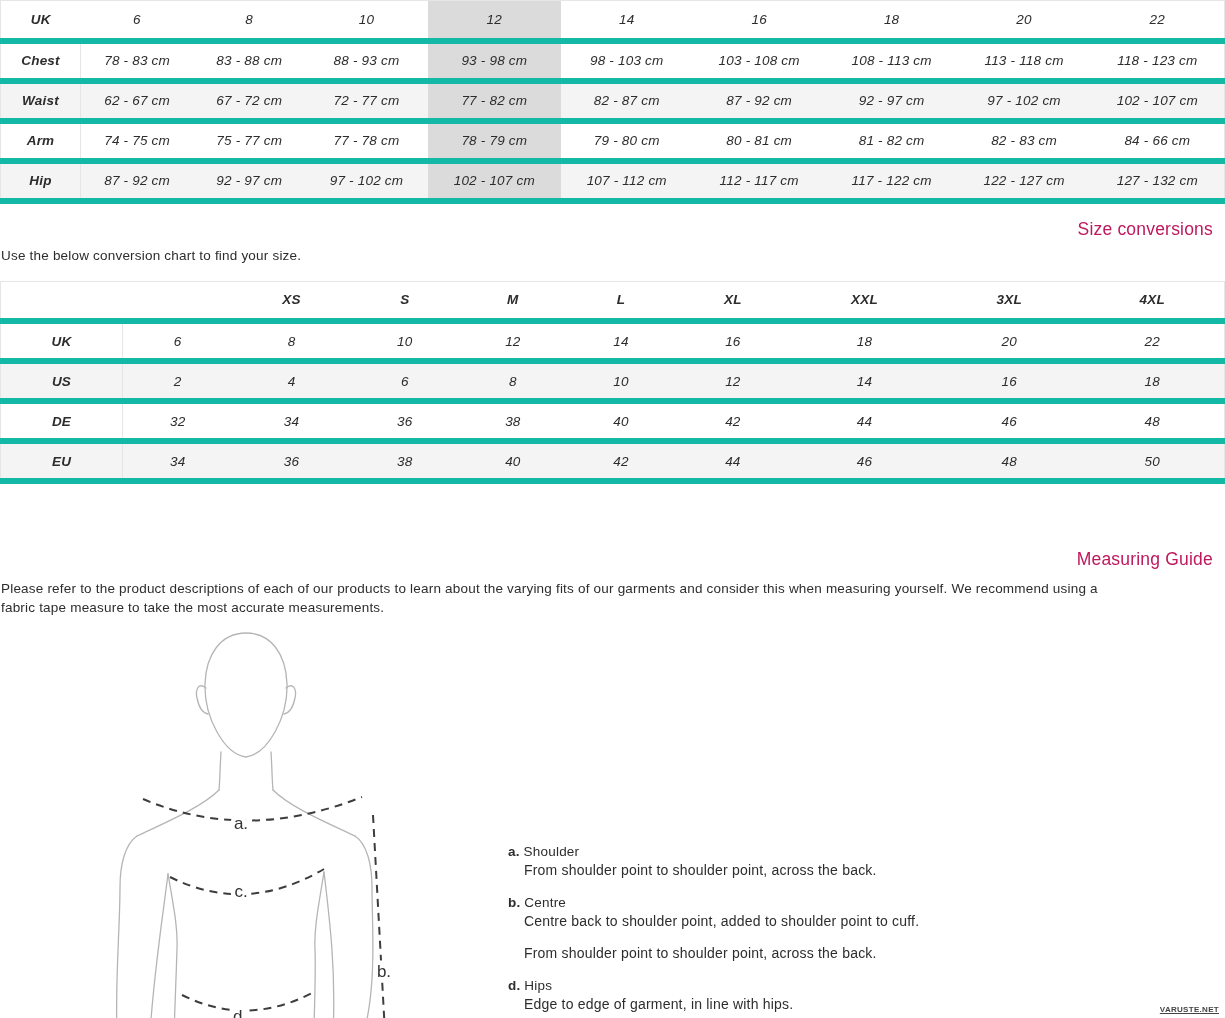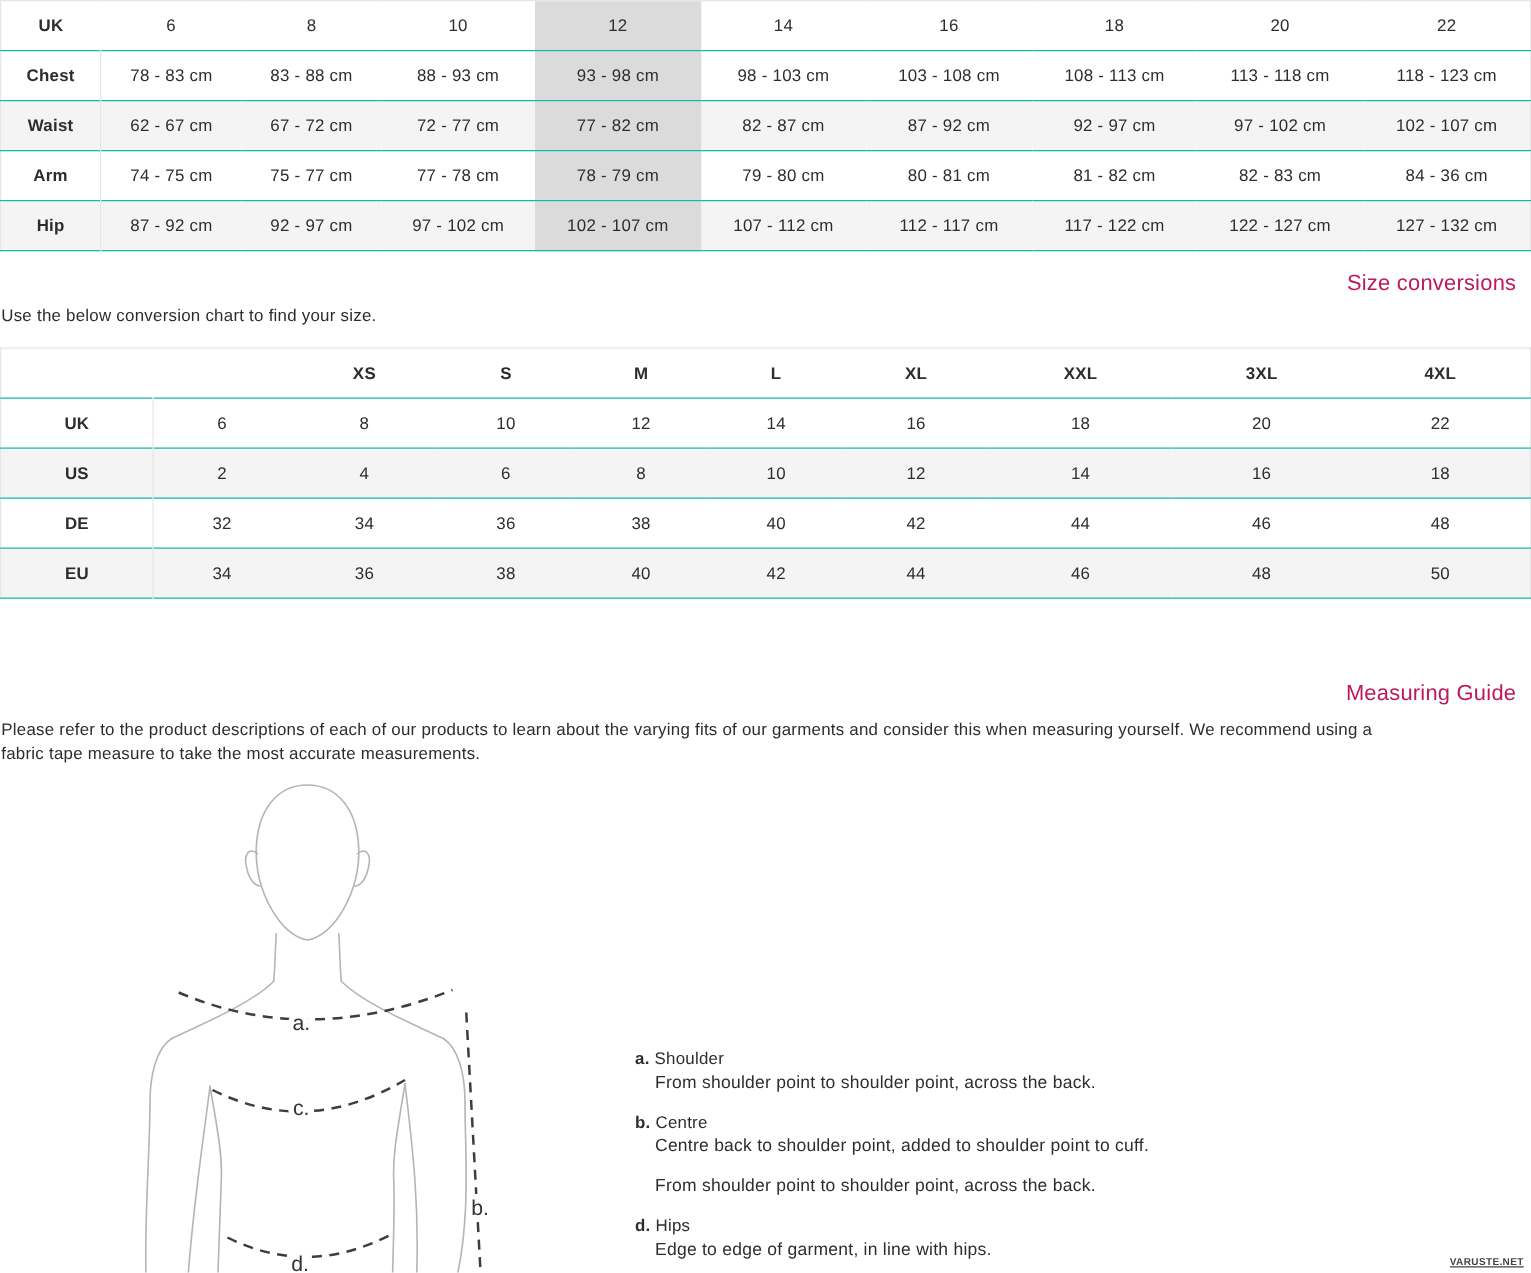--- a/index.html
+++ b/index.html
@@ -8,21 +8,21 @@
     font-family: "Liberation Sans", sans-serif;
     color: #2d2d2d;
     background: #ffffff;
     position: relative;
   }
 
   
   table { border-collapse: collapse; width: 100%; table-layout: auto; }
   table, th, td { border: 0; }
   .data-table { border: 1px solid #e6e6e6; }
-  .data-table tr { border-bottom: 1px solid #14b8a6; }
+  .data-table tr { border-bottom: 6px solid #14b8a6; font-style: italic; }
   .data-table th, .data-table td {
     height: 40px;
     text-align: center;
     vertical-align: middle;
     font-size: 13.5px;
     letter-spacing: 0.2px;
     padding: 0 8px;
     font-weight: 400;
     white-space: nowrap;
   }
@@ -141,21 +141,21 @@
         <tr>
           <th>Arm</th>
           <td>74 - 75 cm</td>
           <td>75 - 77 cm</td>
           <td>77 - 78 cm</td>
           <td class="hl">78 - 79 cm</td>
           <td>79 - 80 cm</td>
           <td>80 - 81 cm</td>
           <td>81 - 82 cm</td>
           <td>82 - 83 cm</td>
-          <td>84 - 36 cm</td>
+          <td>84 - 66 cm</td>
         </tr>
         <tr>
           <th>Hip</th>
           <td>87 - 92 cm</td>
           <td>92 - 97 cm</td>
           <td>97 - 102 cm</td>
           <td class="hl">102 - 107 cm</td>
           <td>107 - 112 cm</td>
           <td>112 - 117 cm</td>
           <td>117 - 122 cm</td>

